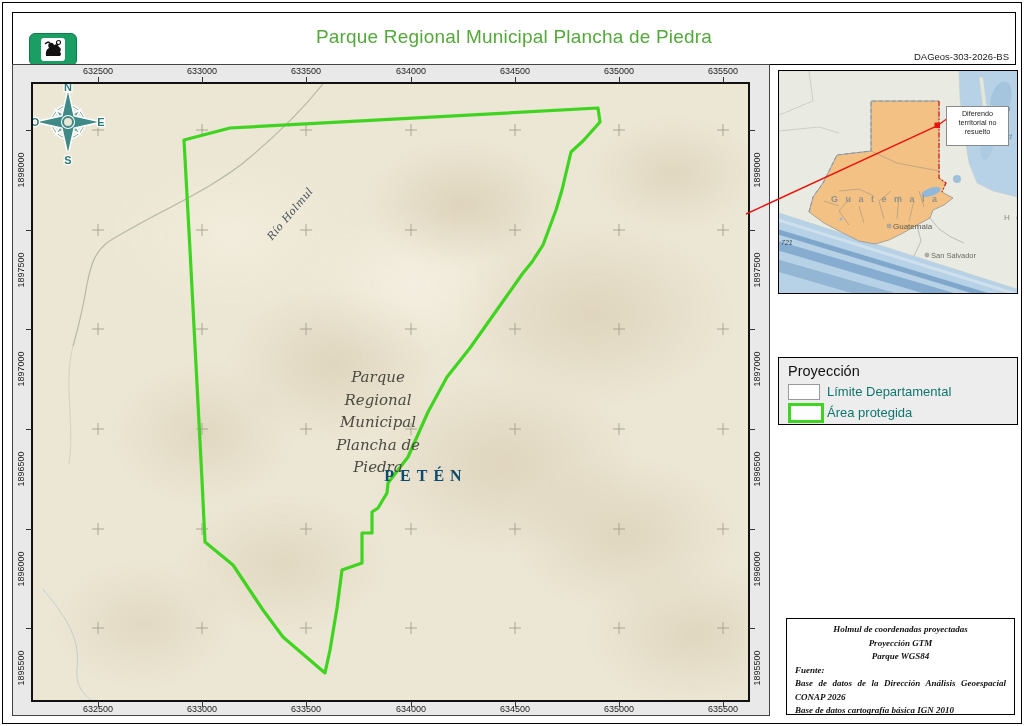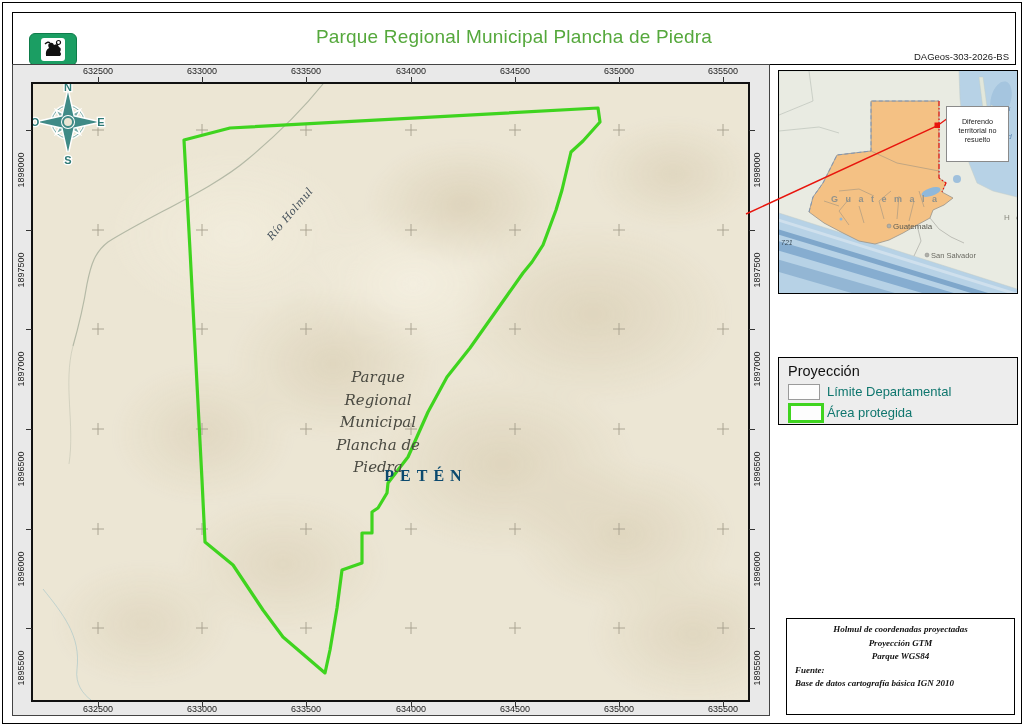--- a/index.html
+++ b/index.html
@@ -43,21 +43,21 @@
   
   #river-label{left:218px;top:110px;width:100px;transform:rotate(-50deg);transform-origin:center;
     font-family:"DejaVu Serif",serif;font-style:italic;font-size:10.5px;color:#44505a;letter-spacing:.5px;}
   #area-label{left:270px;top:282px;width:150px;text-align:center;white-space:pre-line;
     font-family:"DejaVu Serif",serif;font-style:italic;font-size:15px;line-height:1.5;color:#4a4a42;}
   #peten-label{left:313px;top:383px;width:160px;text-align:center;
     font-family:"Liberation Serif",serif;font-weight:600;font-size:16px;letter-spacing:6px;color:#0c4a6e;}
   
   #inset-box{left:778px;top:70px;width:238px;height:222px;border:1.5px solid #000;background:#b7d2e6;overflow:hidden;}
   #callout-box{left:946px;top:106px;width:59px;min-height:34px;background:#fff;border:1px solid #8a8a8a;
-    font-size:7.2px;line-height:1.25;text-align:center;white-space:pre-line;padding:10px 1px;color:#222;z-index:7;}
+    font-size:7.2px;line-height:1.25;text-align:center;white-space:pre-line;padding:2px 1px;color:#222;z-index:7;}
   #overlay-svg{left:0;top:0;width:1024px;height:726px;z-index:6;pointer-events:none;}
   #legend-box{left:778px;top:357px;width:238px;height:66px;border:1.5px solid #000;background:#ededed;}
   #legend-title{left:9px;top:5px;font-size:14.5px;color:#111;}
   .legend-row{position:absolute;left:9px;height:16px;}
   .legend-swatch{position:absolute;left:0;top:1px;width:30px;height:14px;background:#fdfdfd;}
   .sw-dept{border:1.5px solid #9a9a9a;}
   .sw-prot{border:3px solid #3fd41f;top:-1px;}
   .legend-label{position:absolute;left:39px;top:1px;font-size:13px;color:#0f766e;white-space:nowrap;}
   #credits-box{left:786px;top:618px;width:229px;height:97px;border:1.5px solid #000;background:#fff;
     font-family:"Liberation Serif",serif;font-style:italic;font-weight:bold;font-size:9px;
@@ -192,20 +192,21 @@
       <div class="legend-swatch sw-prot"></div>
       <div class="legend-label">Área protegida</div>
     </div>
   </div>
 
   <div class="abs" id="credits-box">
     <div class="credit-c">Holmul de coordenadas proyectadas</div>
     <div class="credit-c">Proyección GTM</div>
     <div class="credit-c">Parque WGS84</div>
     <div>Fuente:</div>
+    <div class="credit-j">Base de datos de la Dirección Análisis Geoespacial CONAP 2026</div>
     <div>Base de datos cartografía básica IGN 2010</div>
   </div>
 <div class="tick" style="left: 98px; top: 77px; width: 1px; height: 6px;"></div>
     <div class="tick" style="left: 98px; top: 701px; width: 1px; height: 6px;"></div>
     <span class="grid-label h" style="left: 98px; top: 66px;">632500</span>
     <span class="grid-label h" style="left: 98px; top: 704px;">632500</span>
     <div class="tick" style="left: 202px; top: 77px; width: 1px; height: 6px;"></div>
     <div class="tick" style="left: 202px; top: 701px; width: 1px; height: 6px;"></div>
     <span class="grid-label h" style="left: 202px; top: 66px;">633000</span>
     <span class="grid-label h" style="left: 202px; top: 704px;">633000</span>

